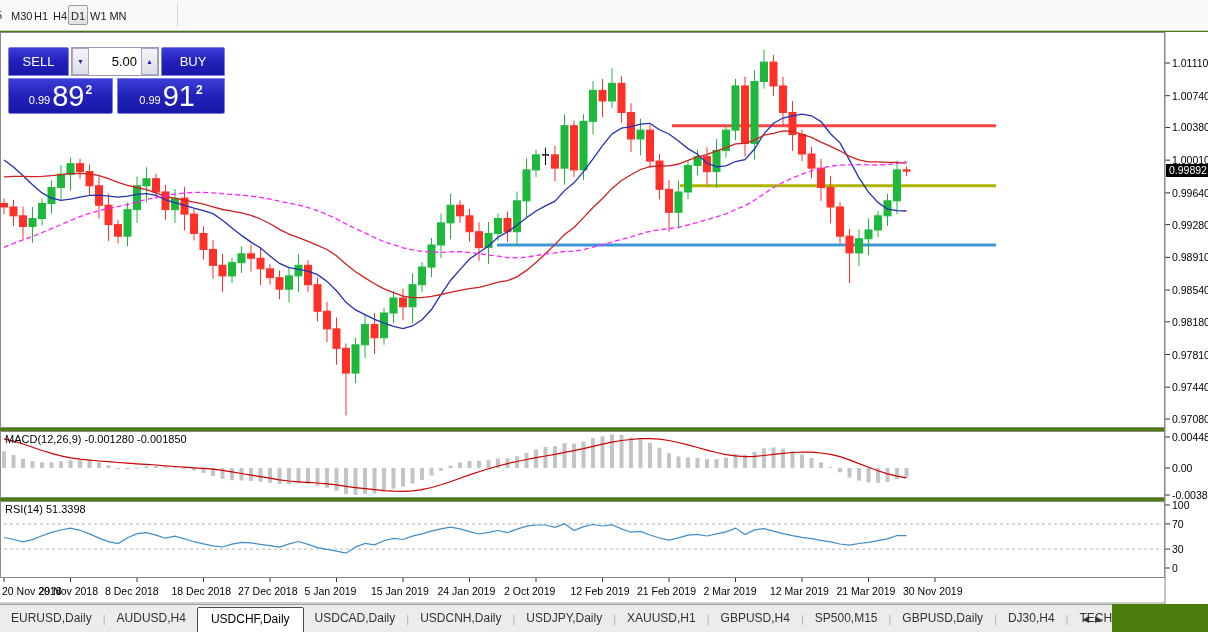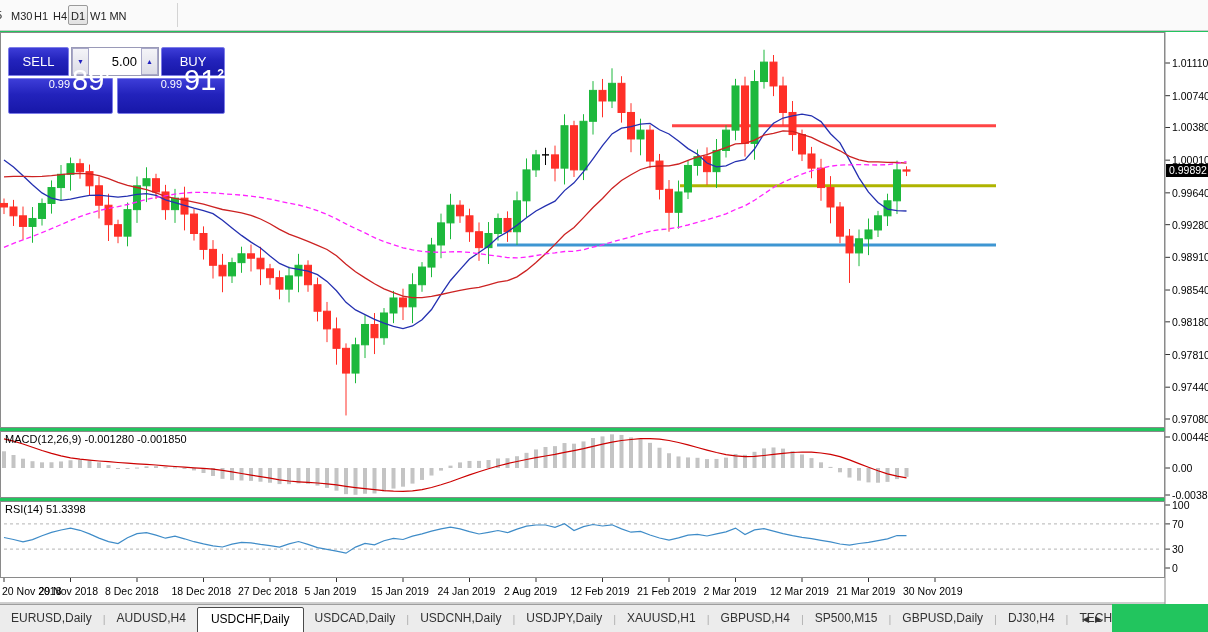--- a/index.html
+++ b/index.html
@@ -1,18 +1,18 @@
 <!DOCTYPE html>
 <html><head>
 <meta charset="utf-8">
 <style>
   * { margin:0; padding:0; box-sizing:border-box; }
   html,body { width:1208px; height:632px; overflow:hidden; background:#fff;
     font-family:"Liberation Sans", sans-serif; }
-  #screen { position:relative; width:1208px; height:632px; background:#22c55e; }
+  #screen { position:relative; width:1208px; height:632px; background:#4d7c0f; }
 
   
   #toolbar { position:absolute; left:0; top:0; width:1208px; height:31px;
     background:#fafafa; border-bottom:1px solid #c8c8c8; }
   .tf-btn { position:absolute; top:5px; height:20px; line-height:20px; font-size:11px;
     color:#222; text-align:center; cursor:default; border:1px solid transparent; border-radius:2px; }
   .tf-btn.active { background:linear-gradient(#f4f4f4,#e2e2e2); border:1px solid #9a9a9a; }
   .tf-partial { position:absolute; left:-4px; top:5px; width:12px; height:20px; line-height:20px;
     font-size:11px; color:#222; overflow:hidden; }
   .tb-sep { position:absolute; left:177px; top:3px; width:1px; height:24px; background:#d4d4d4; }
@@ -45,21 +45,21 @@
   #buy-btn  { position:absolute; left:153px; top:0; width:64px; height:29px; font-size:13px;
     text-align:center; line-height:27px; border-radius:2px 2px 0 0; }
   #vol-box { position:absolute; left:63px; top:0; width:88px; height:29px; background:#fff;
     border:1px solid #9a9ab8; display:flex; }
   .spin-btn { width:17px; height:100%; background:linear-gradient(#f4f4f8,#dcdce6);
     border:1px solid #a8a8c8; font-size:7px; color:#2222c0; display:flex;
     align-items:center; justify-content:center; }
   #vol-input { flex:1; border:none; outline:none; font-size:13px; text-align:right;
     padding-right:4px; font-family:"Liberation Sans",sans-serif; color:#000; background:#fff; width:50px;}
   .price-box { position:absolute; top:31px; height:36px; border-radius:0 0 2px 2px;
-    display:flex; align-items:flex-end; justify-content:flex-end; padding-bottom:20px; }
+    display:flex; align-items:flex-end; justify-content:center; padding-bottom:4px; }
   #sell-price-box { left:0; width:105px; }
   #buy-price-box  { left:109px; width:108px; }
   .p-small { font-size:11px; margin-bottom:3px; }
   .p-big   { font-size:29px; font-weight:400; line-height:26px; margin-left:2px; letter-spacing:0px; }
   .p-sup   { font-size:12px; font-weight:700; margin-left:1px; margin-bottom:12px; }
 
   
   #tabbar { position:absolute; left:0; top:604px; width:1112px; height:28px;
     background:#ececec; border-top:1px solid #9e9e9e; display:flex; align-items:center;
     overflow:hidden; }
@@ -470,21 +470,21 @@
       <div class="axis-label" style="left: 1172px; top: 543.1px;">30</div>
       <div class="axis-label" style="left: 1172px; top: 562px;">0</div>
       <div class="date-label" style="left: 2px;">20 Nov 2018</div>
       <div class="date-label" style="left: 38.5px;">29 Nov 2018</div>
       <div class="date-label" style="left: 105px;">8 Dec 2018</div>
       <div class="date-label" style="left: 171.5px;">18 Dec 2018</div>
       <div class="date-label" style="left: 238px;">27 Dec 2018</div>
       <div class="date-label" style="left: 304.5px; text-align: right;">5 Jan 2019</div>
       <div class="date-label" style="left: 371px;">15 Jan 2019</div>
       <div class="date-label" style="left: 437.5px;">24 Jan 2019</div>
-      <div class="date-label" style="left: 504px;">2 Aug 2019</div>
+      <div class="date-label" style="left: 504px;">2 Oct 2019</div>
       <div class="date-label" style="left: 570.5px;">12 Feb 2019</div>
       <div class="date-label" style="left: 637px;">21 Feb 2019</div>
       <div class="date-label" style="left: 703.5px;">2 Mar 2019</div>
       <div class="date-label" style="left: 770px;">12 Mar 2019</div>
       <div class="date-label" style="left: 836.5px;">21 Mar 2019</div>
       <div class="date-label" style="left: 903px;">30 Nov 2019</div>
     </div>
 
   <div id="tabbar">
     <span id="tabs-holder" style="display:flex; align-items:center;">

